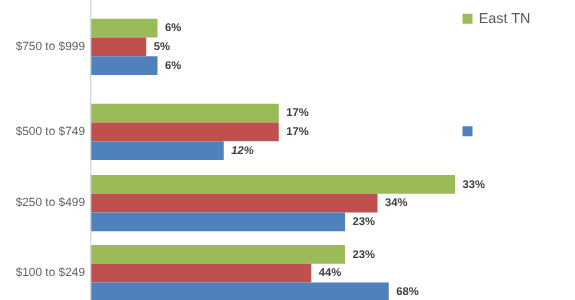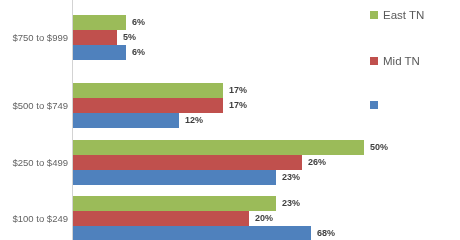--- a/index.html
+++ b/index.html
@@ -78,69 +78,65 @@
         <div class="bar-row">
           <div class="bar east" style="width:150px;"></div>
           <div class="bar-value" style="left:156px;">17%</div>
         </div>
         <div class="bar-row">
           <div class="bar mid" style="width:150px;"></div>
           <div class="bar-value" style="left:156px;">17%</div>
         </div>
         <div class="bar-row">
           <div class="bar west" style="width:106px;"></div>
-          <div class="bar-value" style="left:112px;">12%</div>
+          <div class="bar-value" style="left:112px;font-style:italic;">12%</div>
         </div>
       </div>
     </div>
 
     <div class="cat-group" style="top:140px;">
       <div class="cat-label" style="top:17px;">$250 to $499</div>
       <div class="bars">
         <div class="bar-row">
           <div class="bar east" style="width:291px;"></div>
-          <div class="bar-value" style="left:297px;">50%</div>
+          <div class="bar-value" style="left:297px;">33%</div>
         </div>
         <div class="bar-row">
           <div class="bar mid" style="width:229px;"></div>
-          <div class="bar-value" style="left:235px;">26%</div>
+          <div class="bar-value" style="left:235px;">34%</div>
         </div>
         <div class="bar-row">
           <div class="bar west" style="width:203px;"></div>
           <div class="bar-value" style="left:209px;">23%</div>
         </div>
       </div>
     </div>
 
     <div class="cat-group" style="top:196px;">
       <div class="cat-label" style="top:17px;">$100 to $249</div>
       <div class="bars">
         <div class="bar-row">
           <div class="bar east" style="width:203px;"></div>
           <div class="bar-value" style="left:209px;">23%</div>
         </div>
         <div class="bar-row">
           <div class="bar mid" style="width:176px;"></div>
-          <div class="bar-value" style="left:182px;">20%</div>
+          <div class="bar-value" style="left:182px;">44%</div>
         </div>
         <div class="bar-row">
           <div class="bar west" style="width:238px;"></div>
           <div class="bar-value" style="left:244px;">68%</div>
         </div>
       </div>
     </div>
   </div>
 
   <div id="legend">
     <div class="legend-item" style="top:9px;">
       <span class="legend-swatch east"></span>
       <span class="legend-label">East TN</span>
     </div>
-    <div class="legend-item" style="top:55px;">
-      <span class="legend-swatch mid"></span>
-      <span class="legend-label">Mid TN</span>
-    </div>
     <div class="legend-item" style="top:101px;">
       <span class="legend-swatch west"></span>
     </div>
   </div>
 
 </div>
 
 </body></html>

